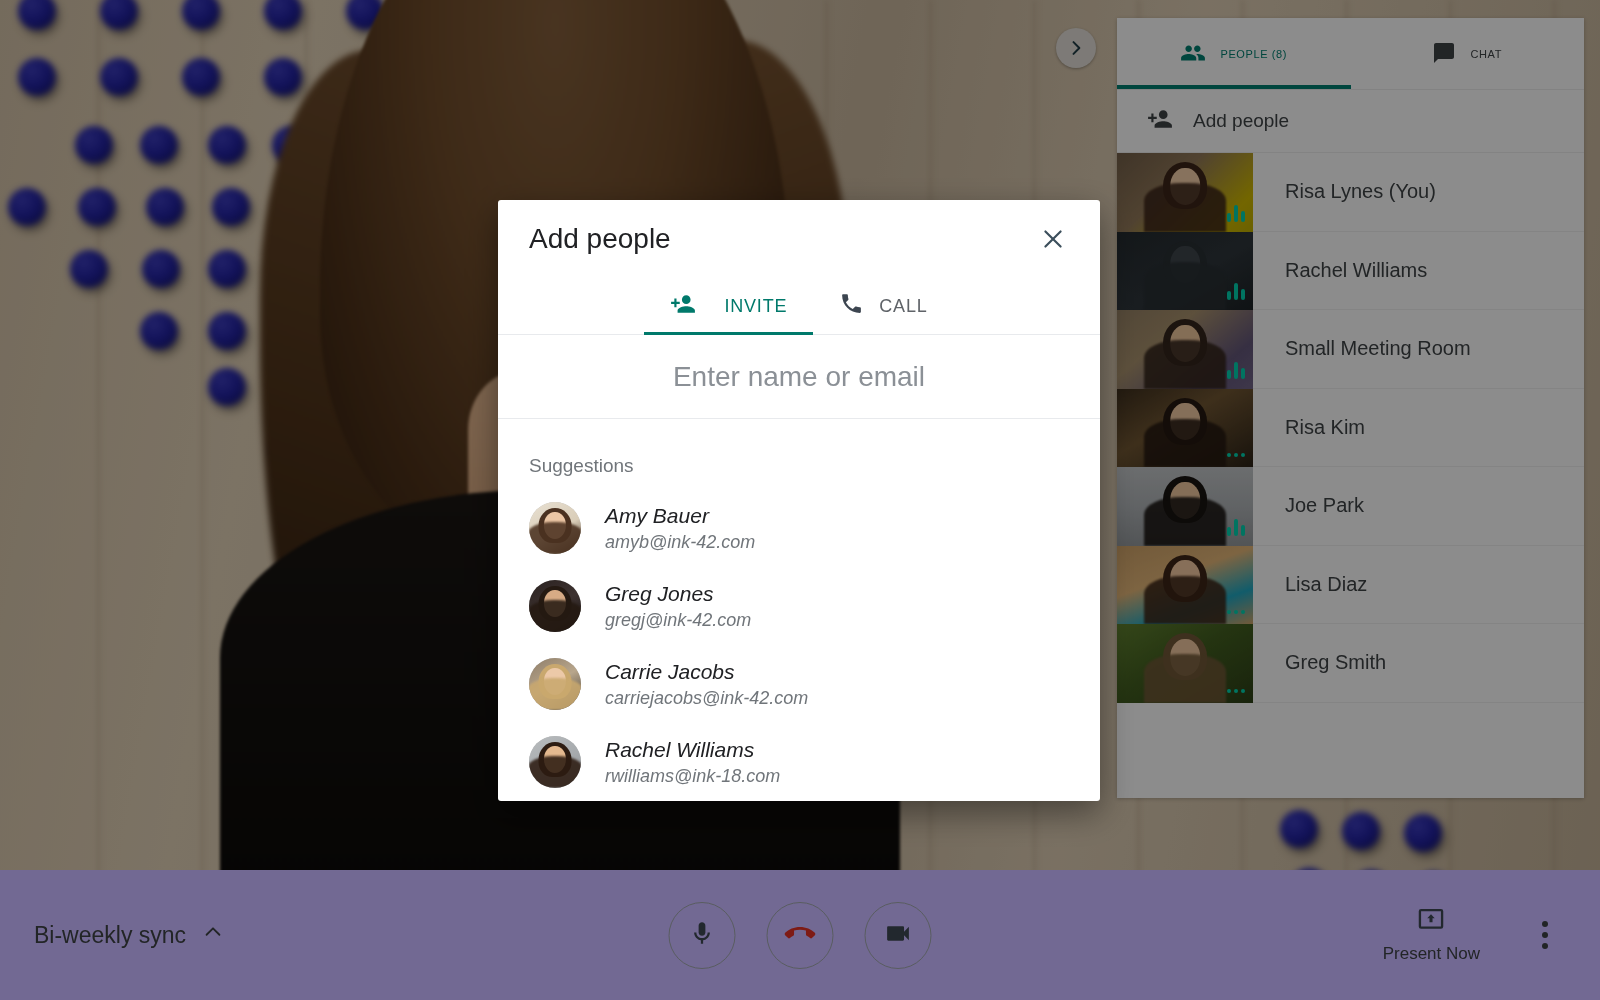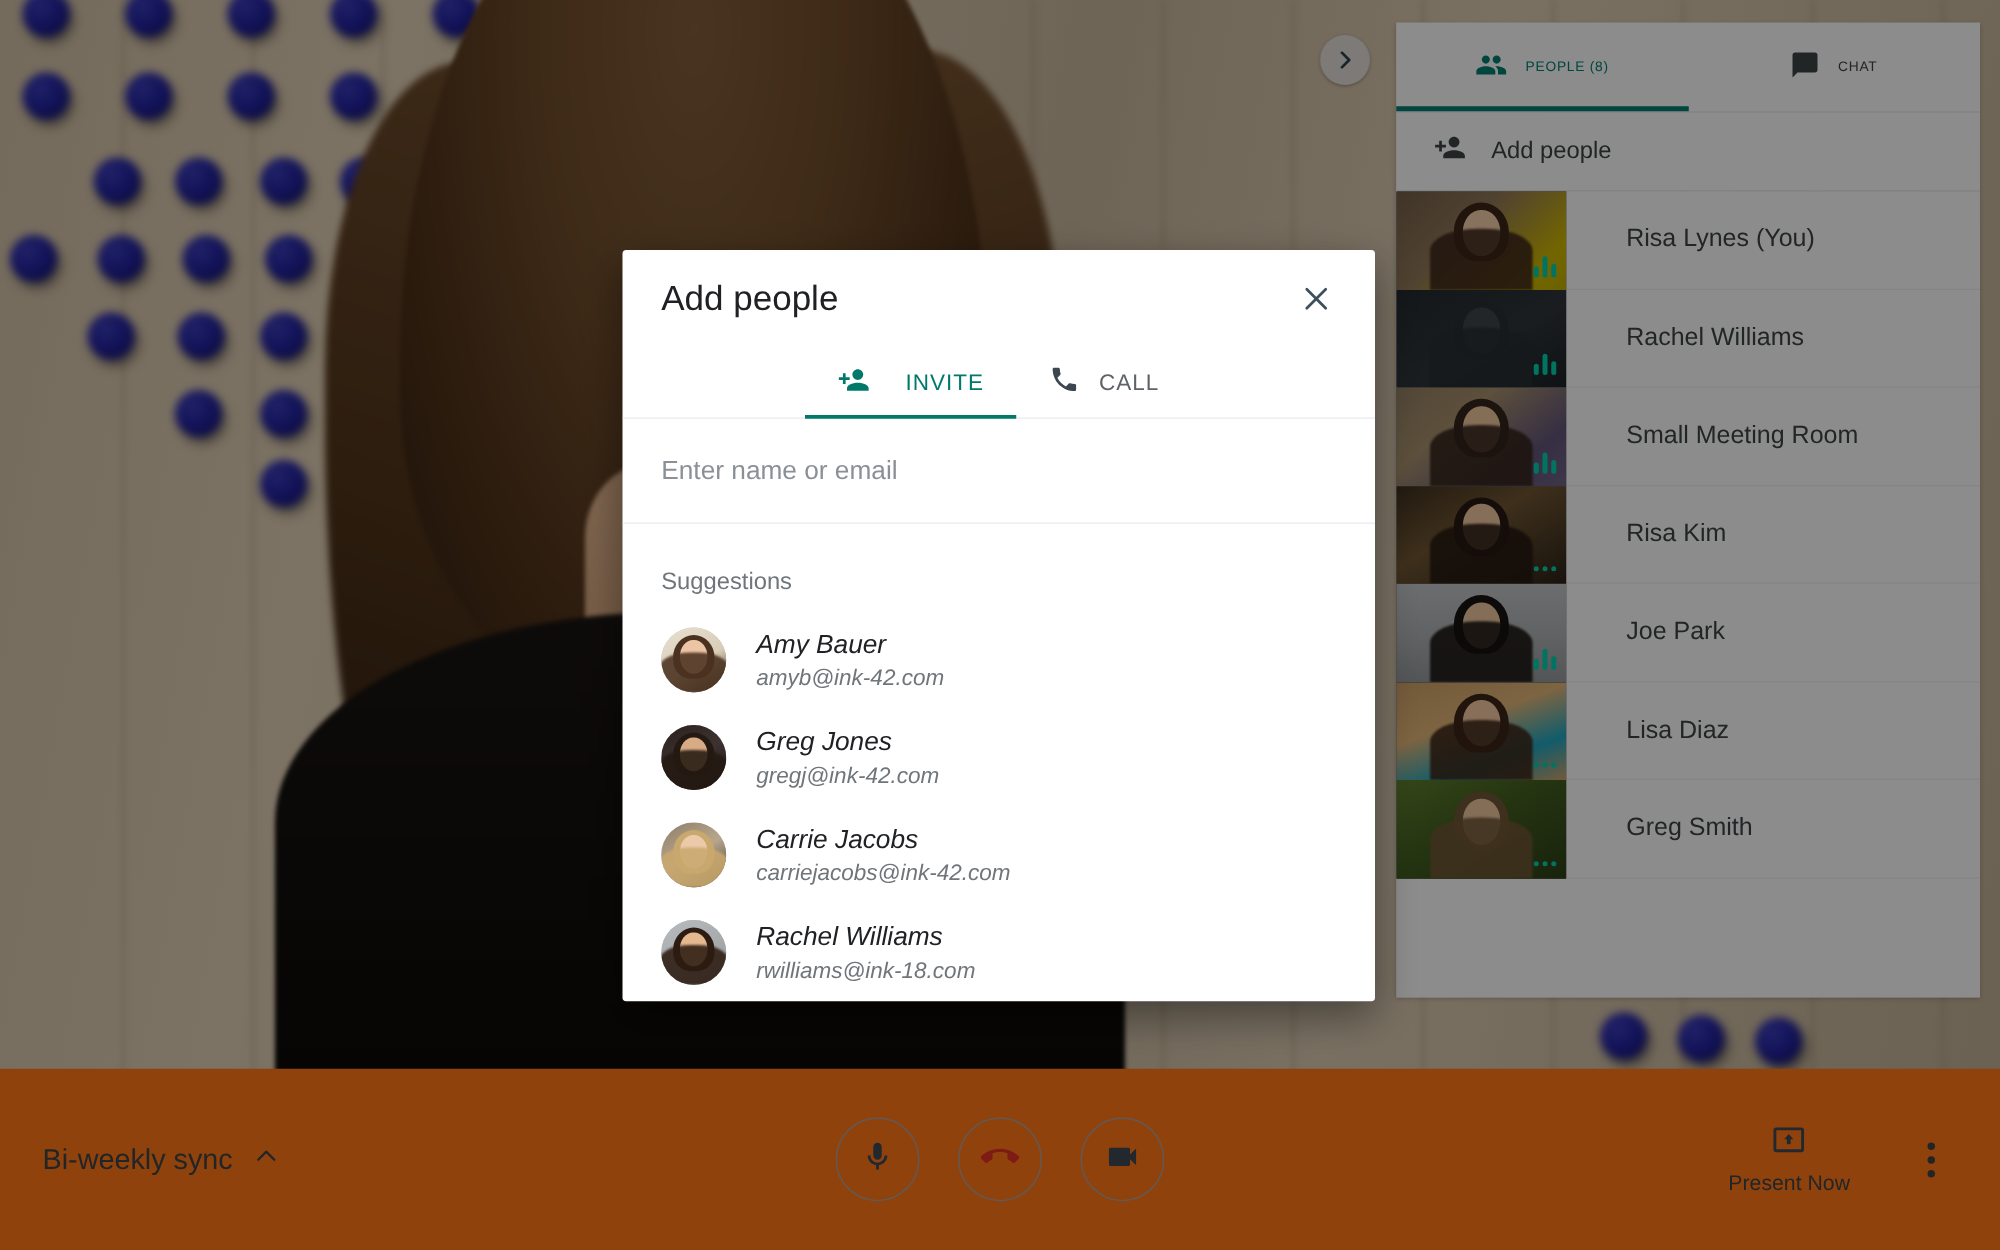--- a/index.html
+++ b/index.html
@@ -147,40 +147,40 @@
   .pthumb {
     width: 136px; flex: 0 0 136px;
     position: relative;
     overflow: hidden;
     background: #3a3a3a;
   }
   .pthumb .scene { position: absolute; inset: 0; }
   .pname {
     flex: 1;
     display: flex; align-items: center;
-    padding-left: 48px;
+    padding-left: 32px;
     font-size: 20px; color: #3c4043;
     border-bottom: 1px solid rgba(0,0,0,0.05);
   }
   .aud {
     position: absolute; right: 8px; bottom: 10px;
     display: flex; align-items: flex-end; gap: 3px;
     height: 18px;
   }
   .aud i { display:block; width: 4px; background: #00c9a7; border-radius: 2px; }
   .aud.talking i:nth-child(1){ height: 9px; }
   .aud.talking i:nth-child(2){ height: 17px; }
   .aud.talking i:nth-child(3){ height: 11px; }
   .aud.quiet i { height: 4px; border-radius: 50%; width: 4px; }
 
   
   #bottom-bar {
     position: absolute; left: 0; right: 0; bottom: 0;
-    height: 145px;
-    background: #f97316;
+    height: 130px;
+    background: #c4b5fd;
     display: flex; align-items: center;
     z-index: 7;
   }
   .meet-title {
     position: absolute; left: 34px;
     display: flex; align-items: center; gap: 16px;
     font-size: 23px; color: #3c4043;
     cursor: pointer;
   }
   .ctrl-cluster {
@@ -250,23 +250,24 @@
   }
   .dlg-input-wrap {
     height: 84px;
     display: flex; align-items: center;
     padding: 0 31px;
     border-bottom: 1px solid #e8eaed;
   }
   .dlg-input {
     width: 100%; border: 0; outline: none;
     font-family: "Liberation Sans", sans-serif;
-    font-size: 21px; color: #8b5cf6;
+    font-size: 28px; color: #8b5cf6;
     background: transparent;
     caret-color: #00796b;
+    text-align: center;
   }
   .dlg-input::placeholder { color: #8b9096; }
   .sugg-label {
     padding: 36px 31px 12px 31px;
     font-size: 19px; color: #70757a;
   }
   .sugg-list { flex: 1; overflow: hidden; font-style: italic; }
   .sugg-item {
     display: flex; align-items: center;
     gap: 24px; padding: 9px 31px;

